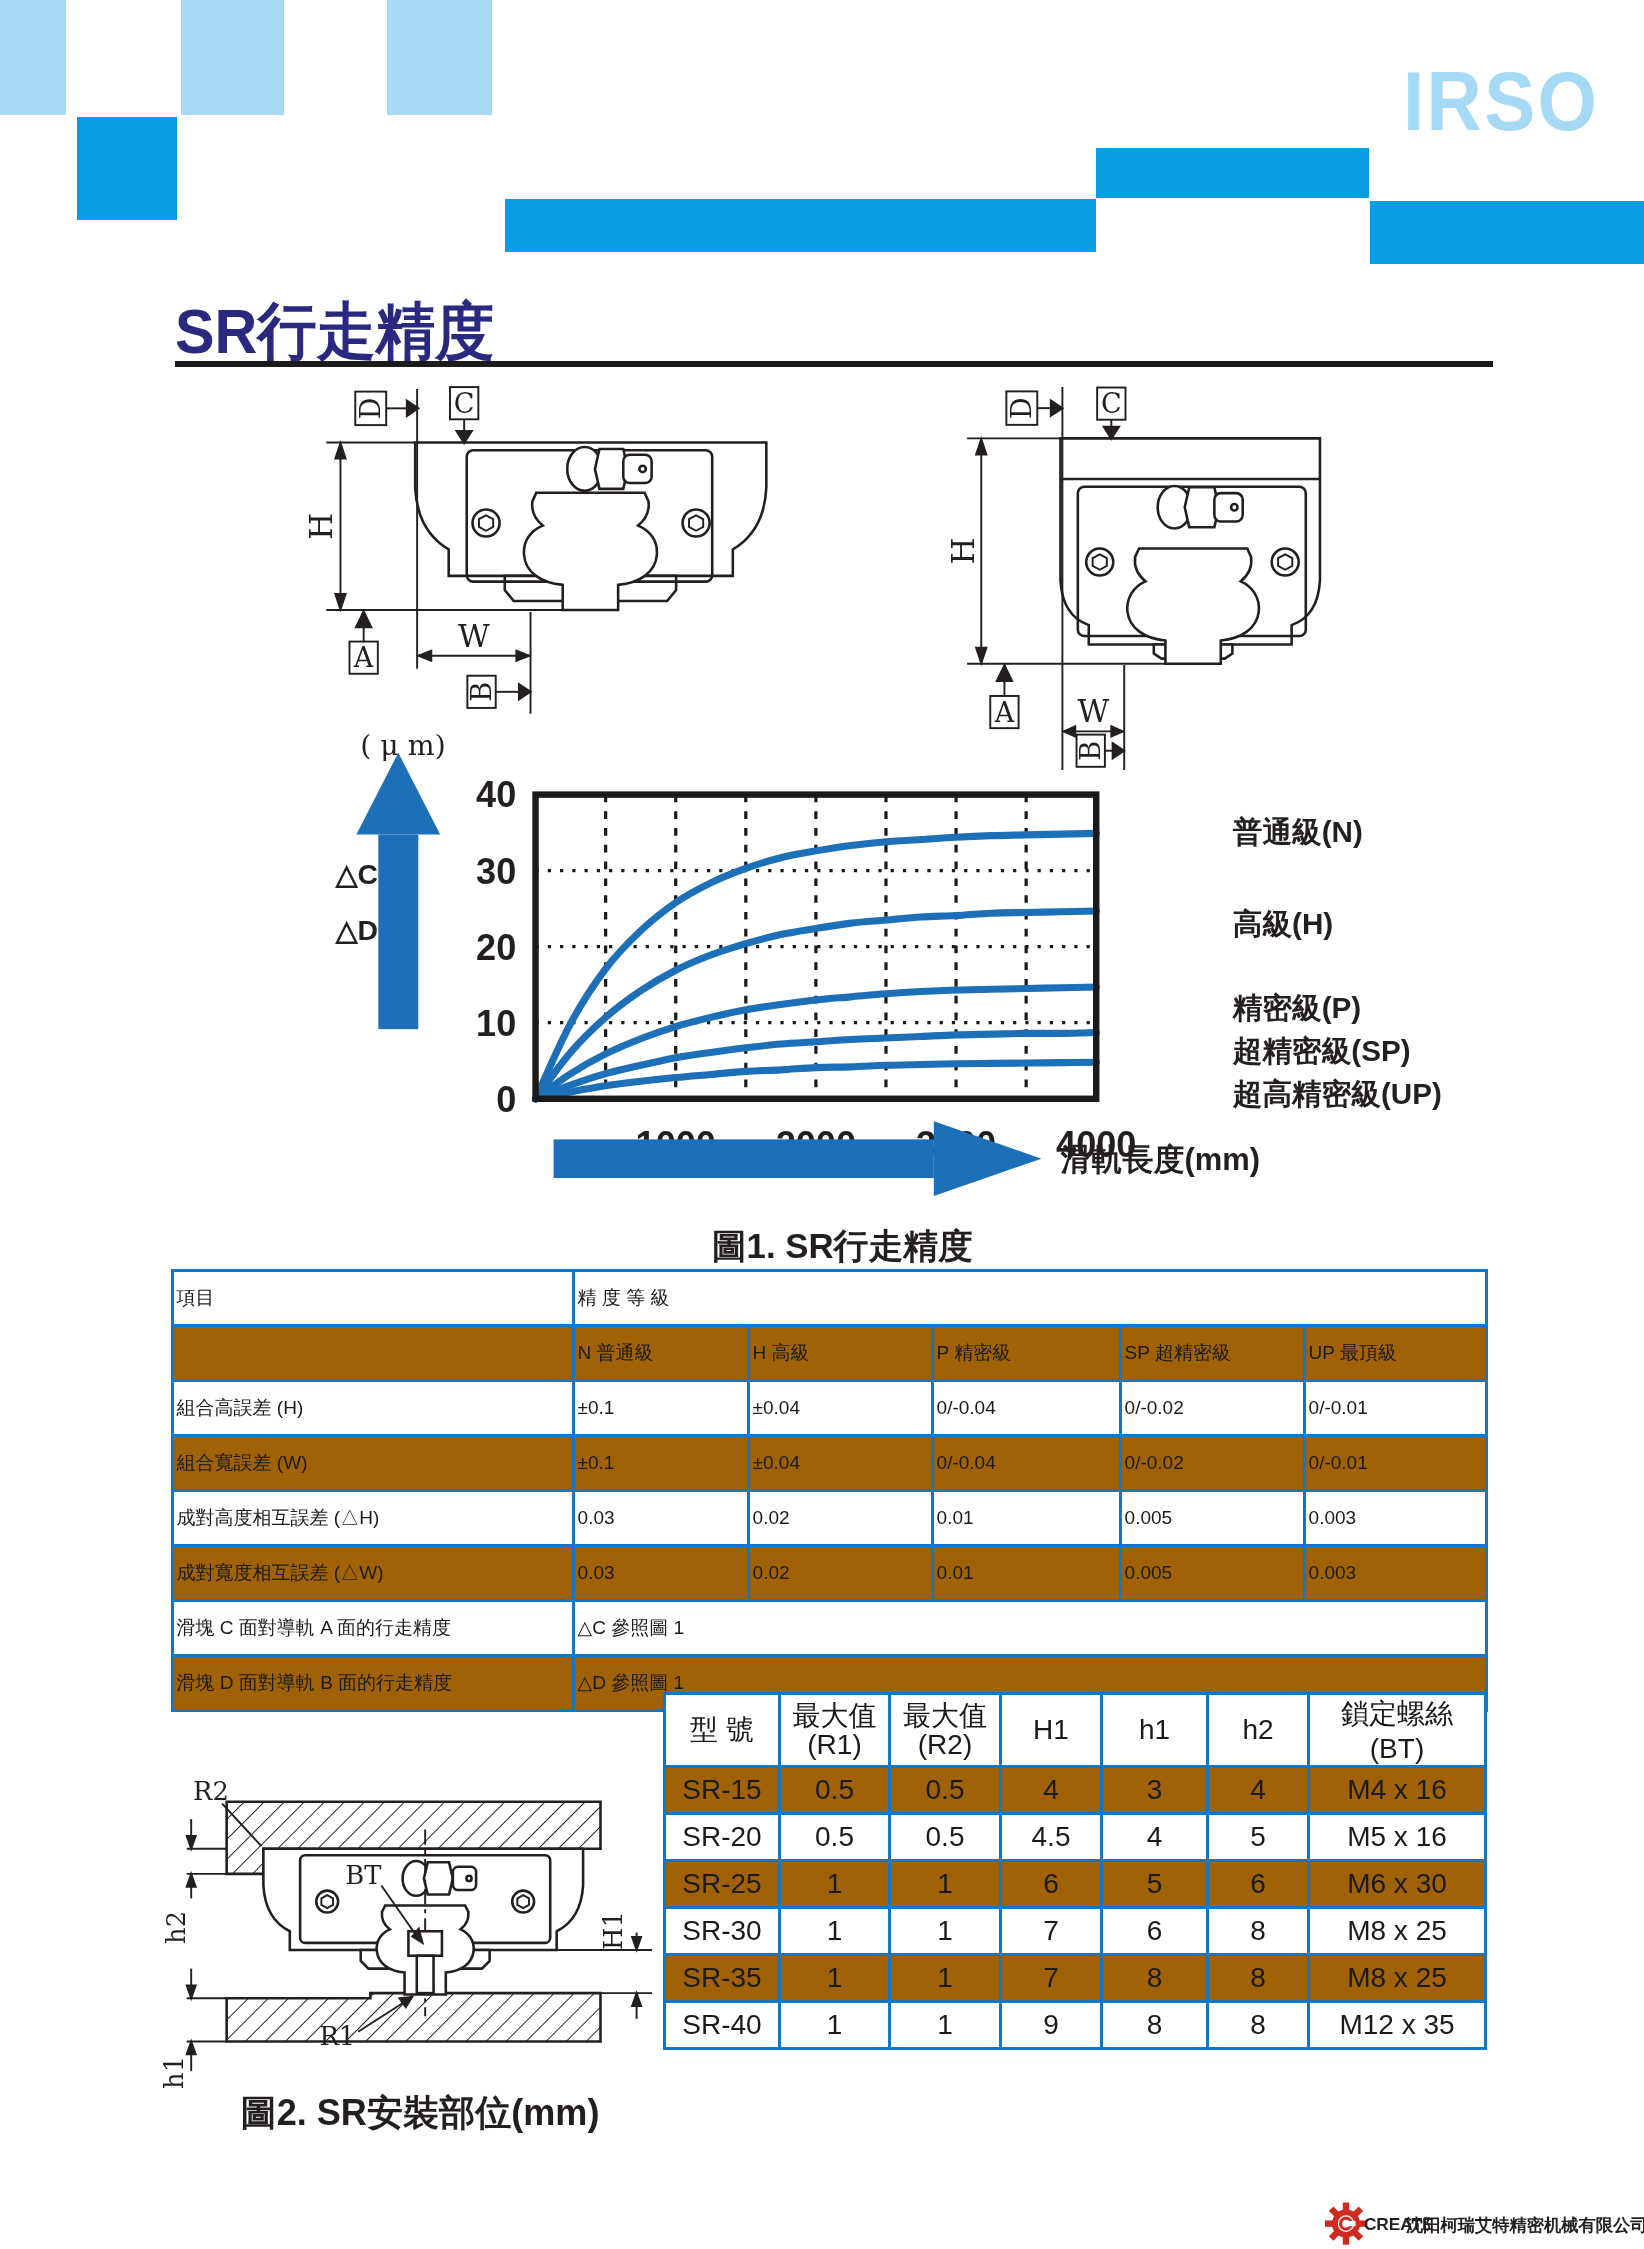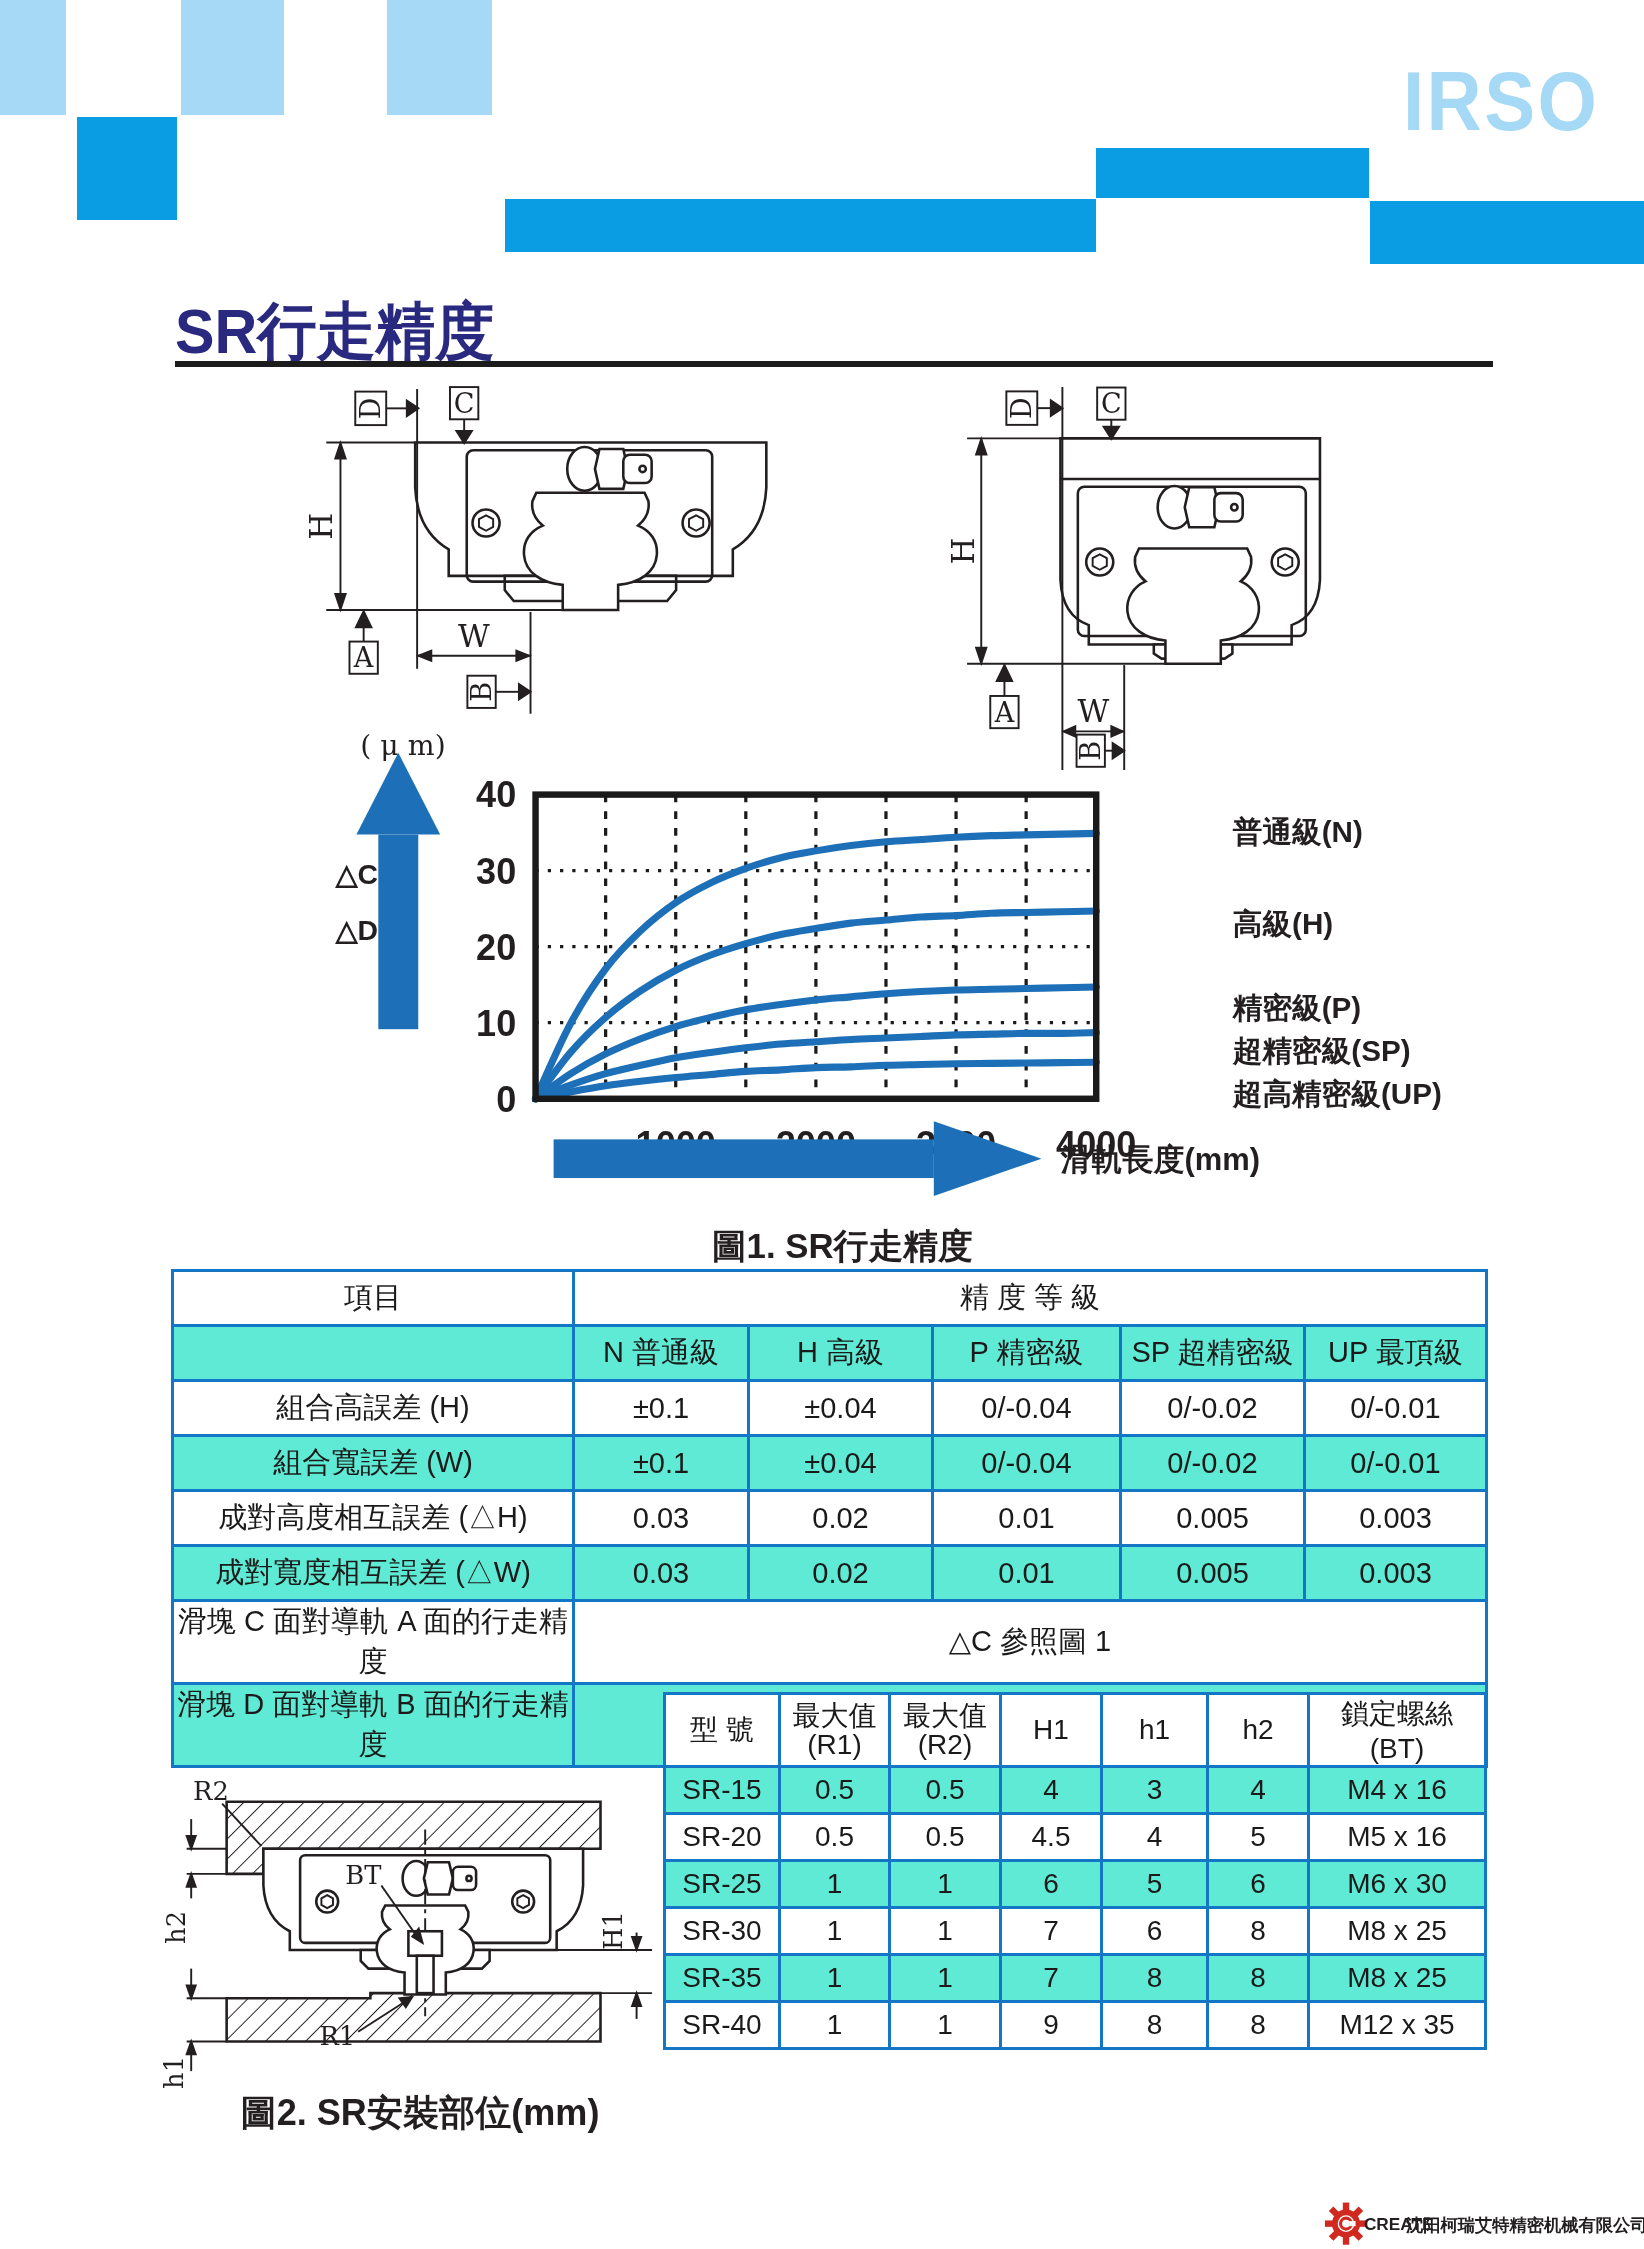--- a/index.html
+++ b/index.html
@@ -13,27 +13,27 @@
   .irso{position:absolute;left:1403px;top:54px;font-size:83px;font-weight:bold;
         color:#a5d9f5;letter-spacing:2.6px;transform:scaleX(.92);transform-origin:left top;}
   
   .page-title{position:absolute;left:175px;top:289px;font-size:63px;font-weight:bold;
         color:#29297f;transform:scaleX(.94);transform-origin:left top;white-space:nowrap;}
   .title-rule{position:absolute;left:175px;top:361px;width:1318px;height:5.8px;background:#1c1c1c;}
   
   table{border-collapse:collapse;background:#fff;}
   #table1{position:absolute;left:171px;top:1269px;width:1315px;table-layout:fixed;
           border:3.2px solid #1377c5;}
-  #table1 td{border:3.2px solid #1377c5;text-align:center;vertical-align:middle;
-          font-size:29px;height:52px;padding:0 2.6px;}
+  #table1 td{border:3.2px solid #1377c5;vertical-align:middle;
+          font-size:19px;height:52px;padding:0 2.6px;}
   #table2{position:absolute;left:663px;top:1692px;width:820px;table-layout:fixed;
           border:3.2px solid #1377c5;}
   #table2 td{border:3.2px solid #1377c5;text-align:center;vertical-align:middle;
           font-size:28px;height:44px;padding:0 1.3px;}
-  tr.tint td{background:#5eead4;}
+  tr.tint td{background:#a16207;}
   td.small2{font-size:23px;line-height:1.05;}
   
   text{fill:#231f20;}
   .serif{font-family:"DejaVu Serif","Liberation Serif",serif;}
   .sans{font-family:"Liberation Sans",sans-serif;}
   
   #footer{position:absolute;left:1323px;top:2200px;text-decoration:underline;}
 </style>
 </head>
 <body>

